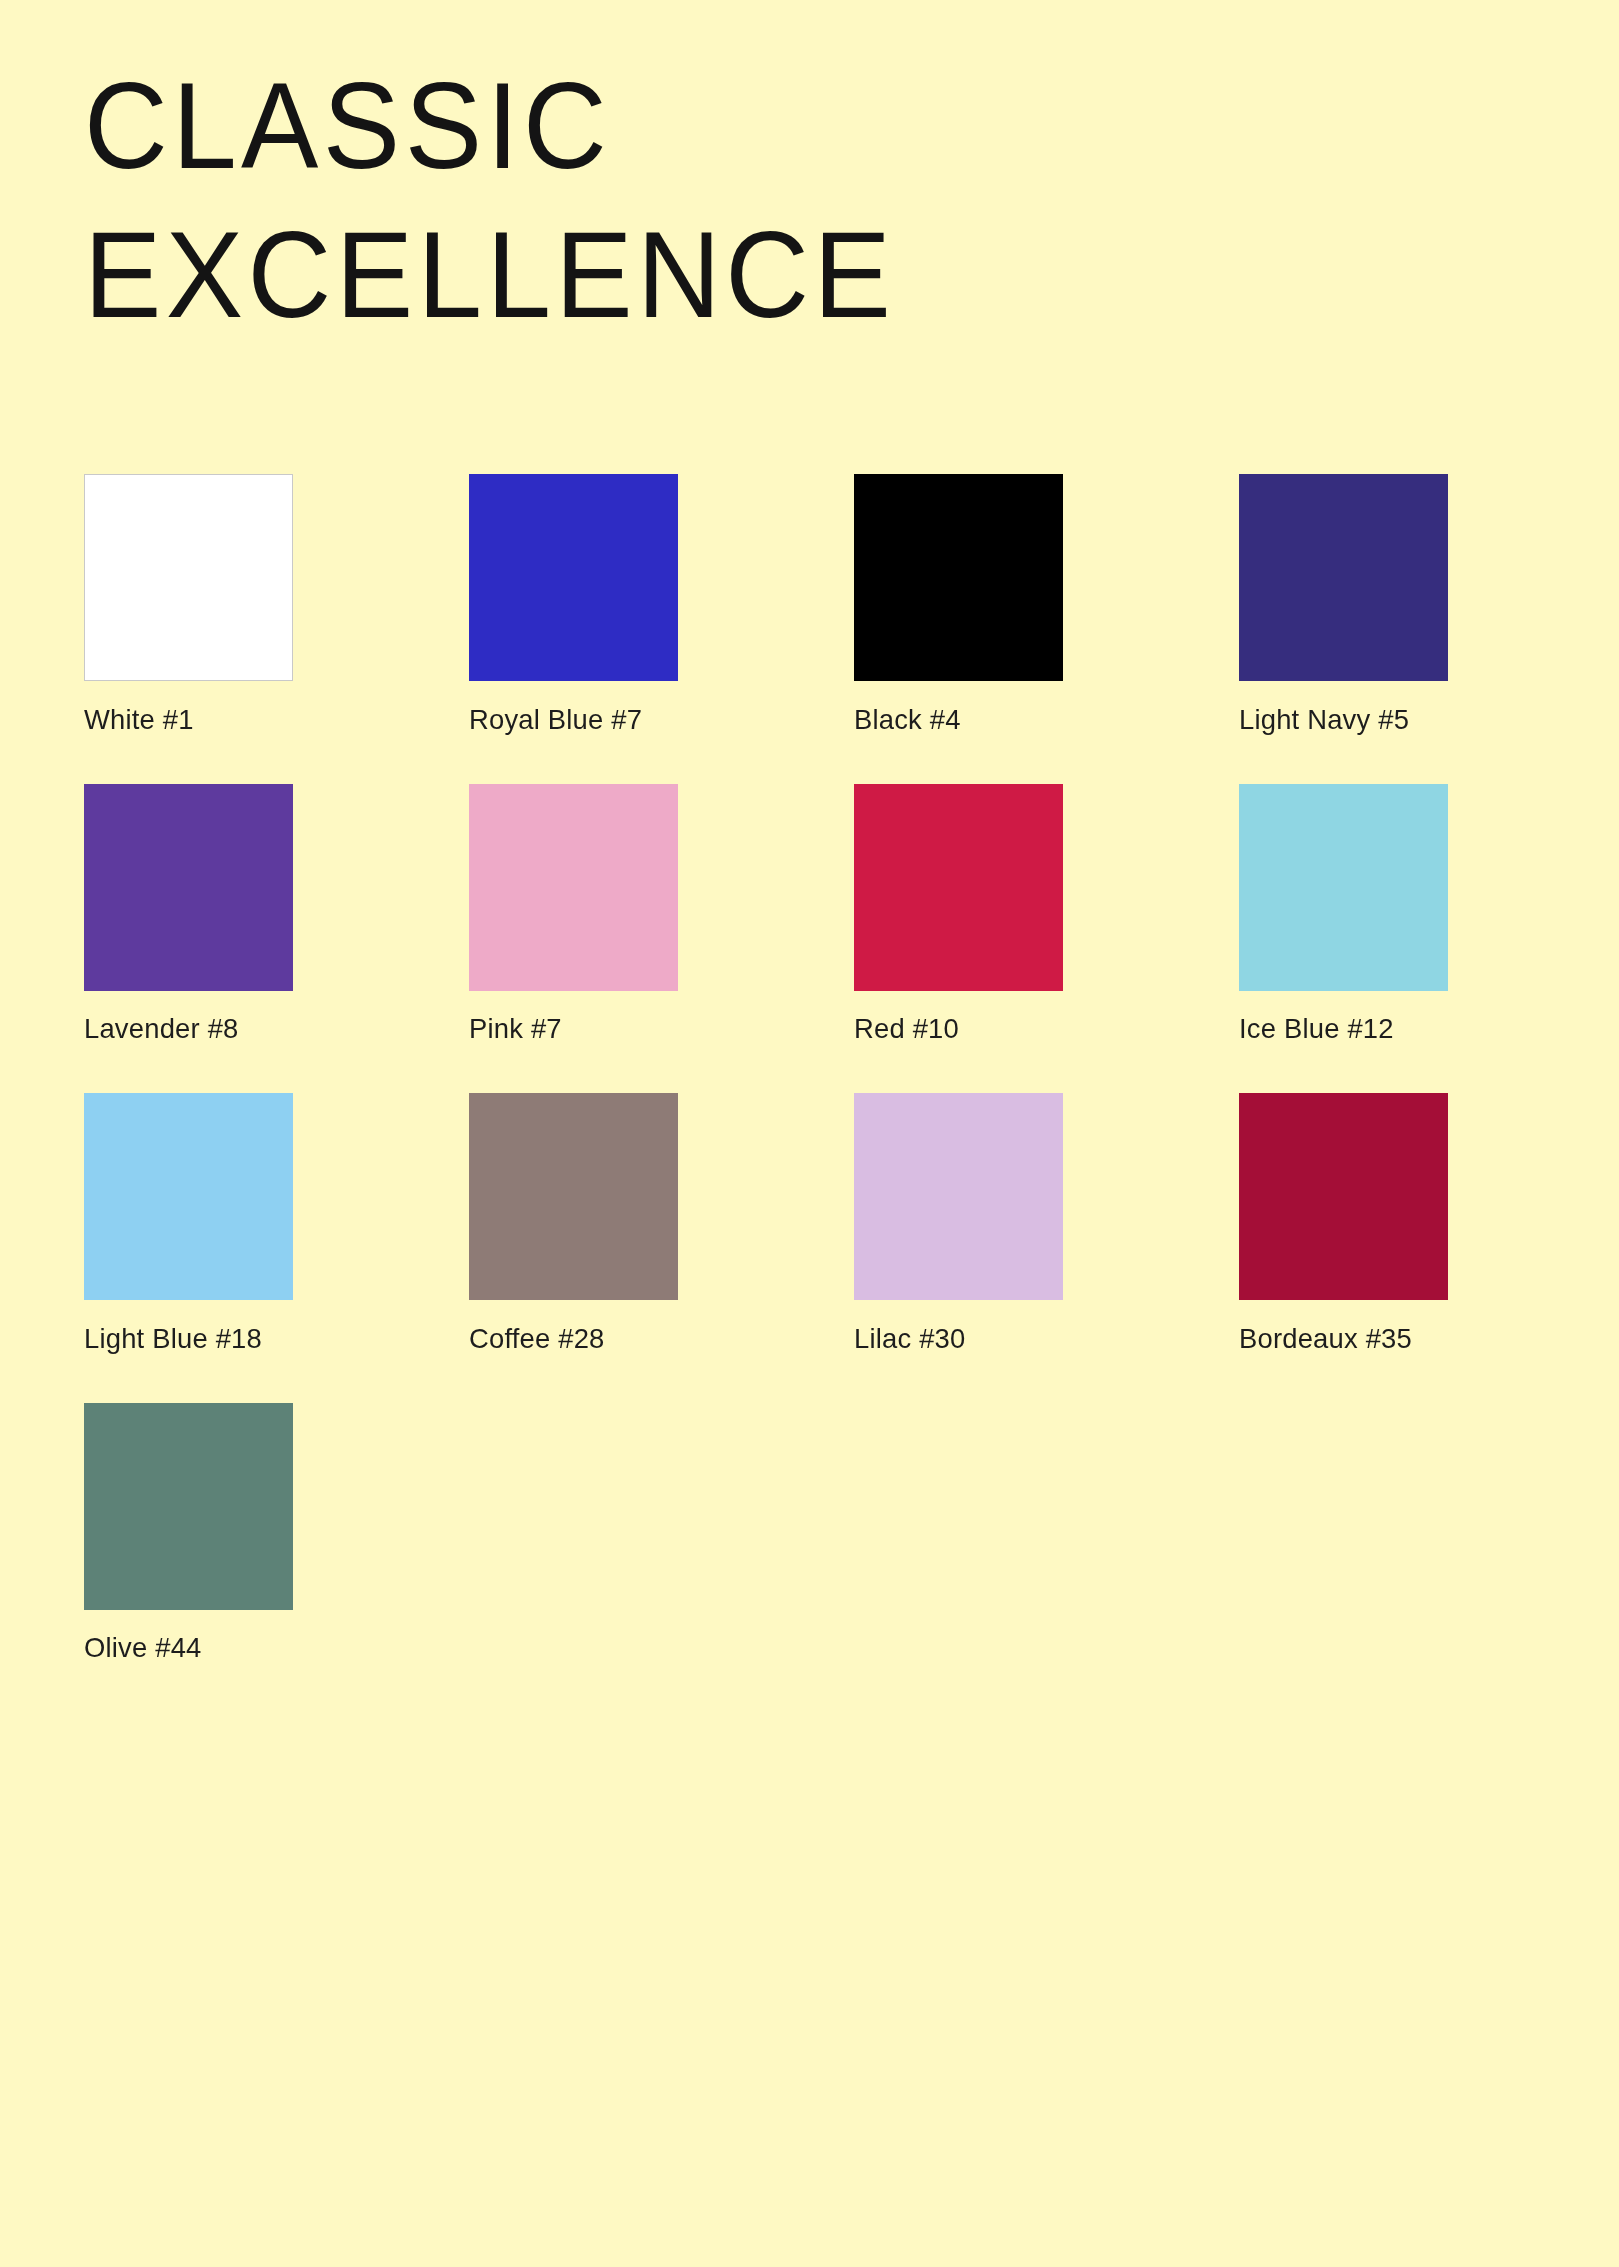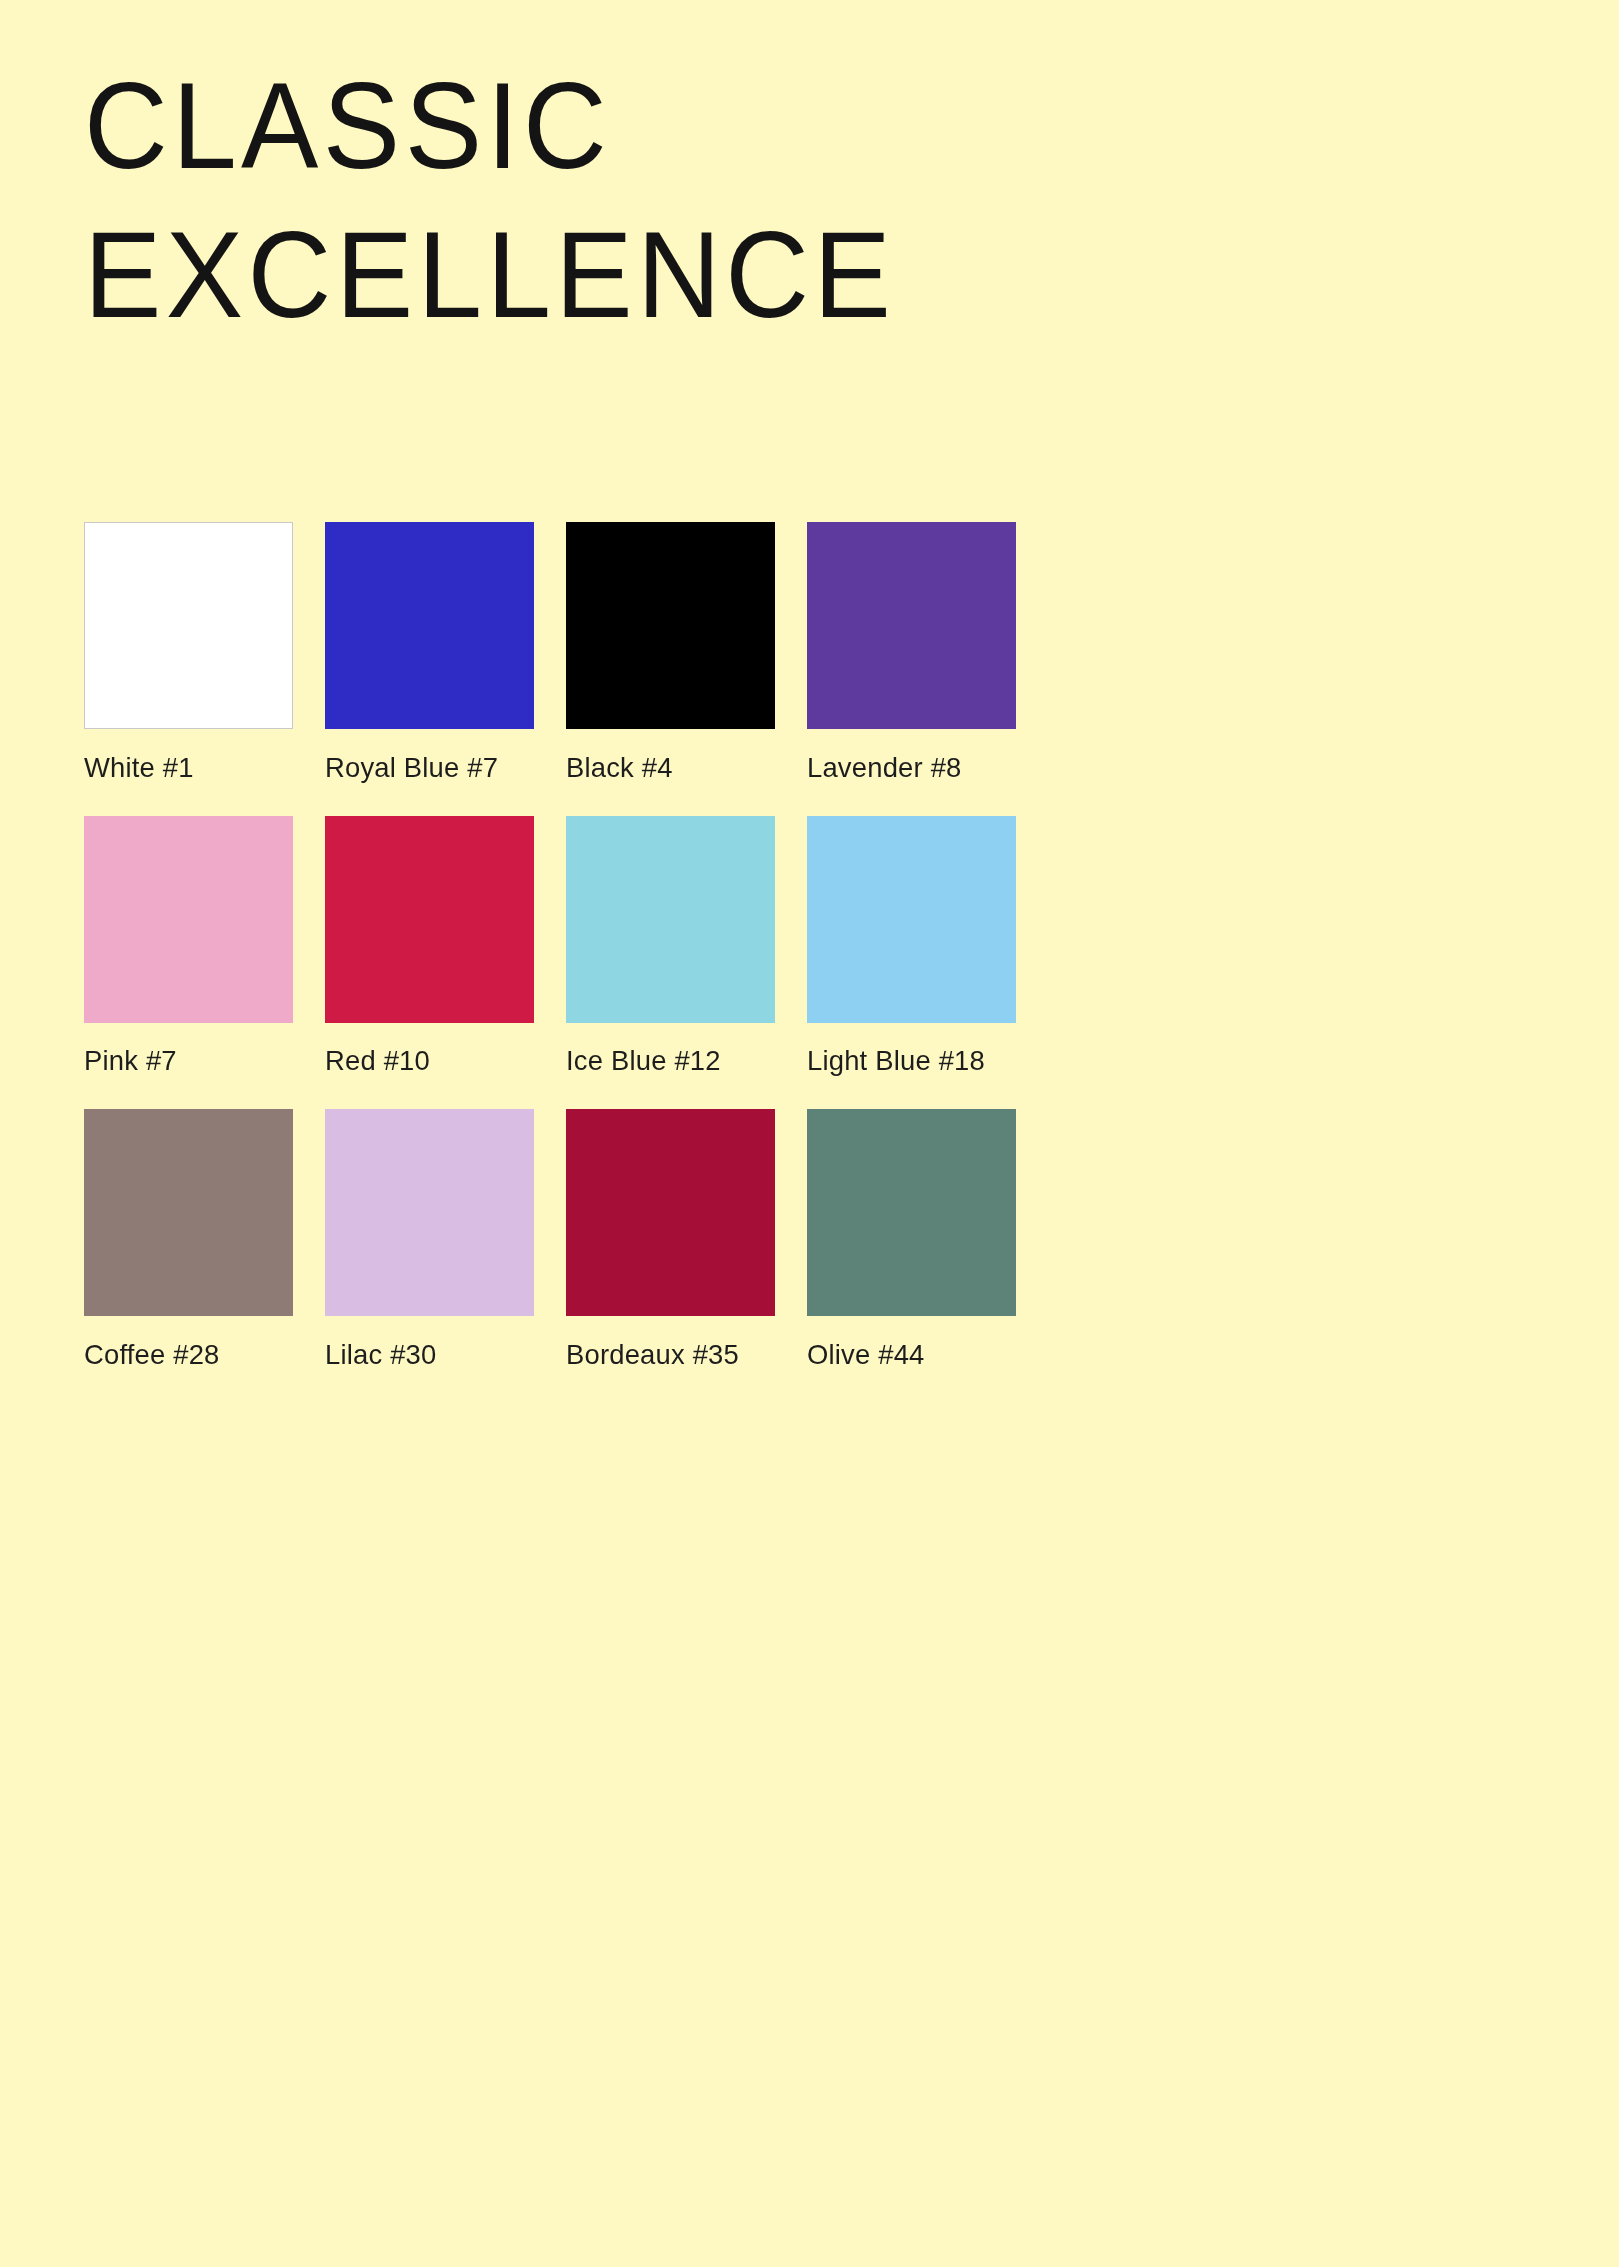--- a/index.html
+++ b/index.html
@@ -39,27 +39,26 @@
     color: #141414;
     white-space: nowrap;
     transform: scaleY(1.06);
     transform-origin: left top;
   }
 
   
   .grid {
     position: absolute;
     left: 84px;
-    top: 522px;
+    top: 474px;
     width: 1392px;
     display: grid;
     grid-template-columns: repeat(4, 209px);
     column-gap: 176px;
     row-gap: 48px;
-    gap: 32px;
   }
   .cell {
     width: 209px;
   }
   .chip {
     width: 209px;
     height: 207px;
     display: block;
     box-sizing: border-box;
   }
@@ -95,20 +94,24 @@
       </div>
       <div class="cell">
         <span class="chip" style="background-color: rgb(46, 44, 196);"></span>
         <span class="chip-label">Royal Blue #7</span>
       </div>
       <div class="cell">
         <span class="chip" style="background-color: rgb(0, 0, 0);"></span>
         <span class="chip-label">Black #4</span>
       </div>
       <div class="cell">
+        <span class="chip" style="background-color: rgb(54, 45, 126);"></span>
+        <span class="chip-label">Light Navy #5</span>
+      </div>
+      <div class="cell">
         <span class="chip" style="background-color: rgb(94, 58, 158);"></span>
         <span class="chip-label">Lavender #8</span>
       </div>
       <div class="cell">
         <span class="chip" style="background-color: rgb(238, 170, 200);"></span>
         <span class="chip-label">Pink #7</span>
       </div>
       <div class="cell">
         <span class="chip" style="background-color: rgb(207, 26, 69);"></span>
         <span class="chip-label">Red #10</span>

